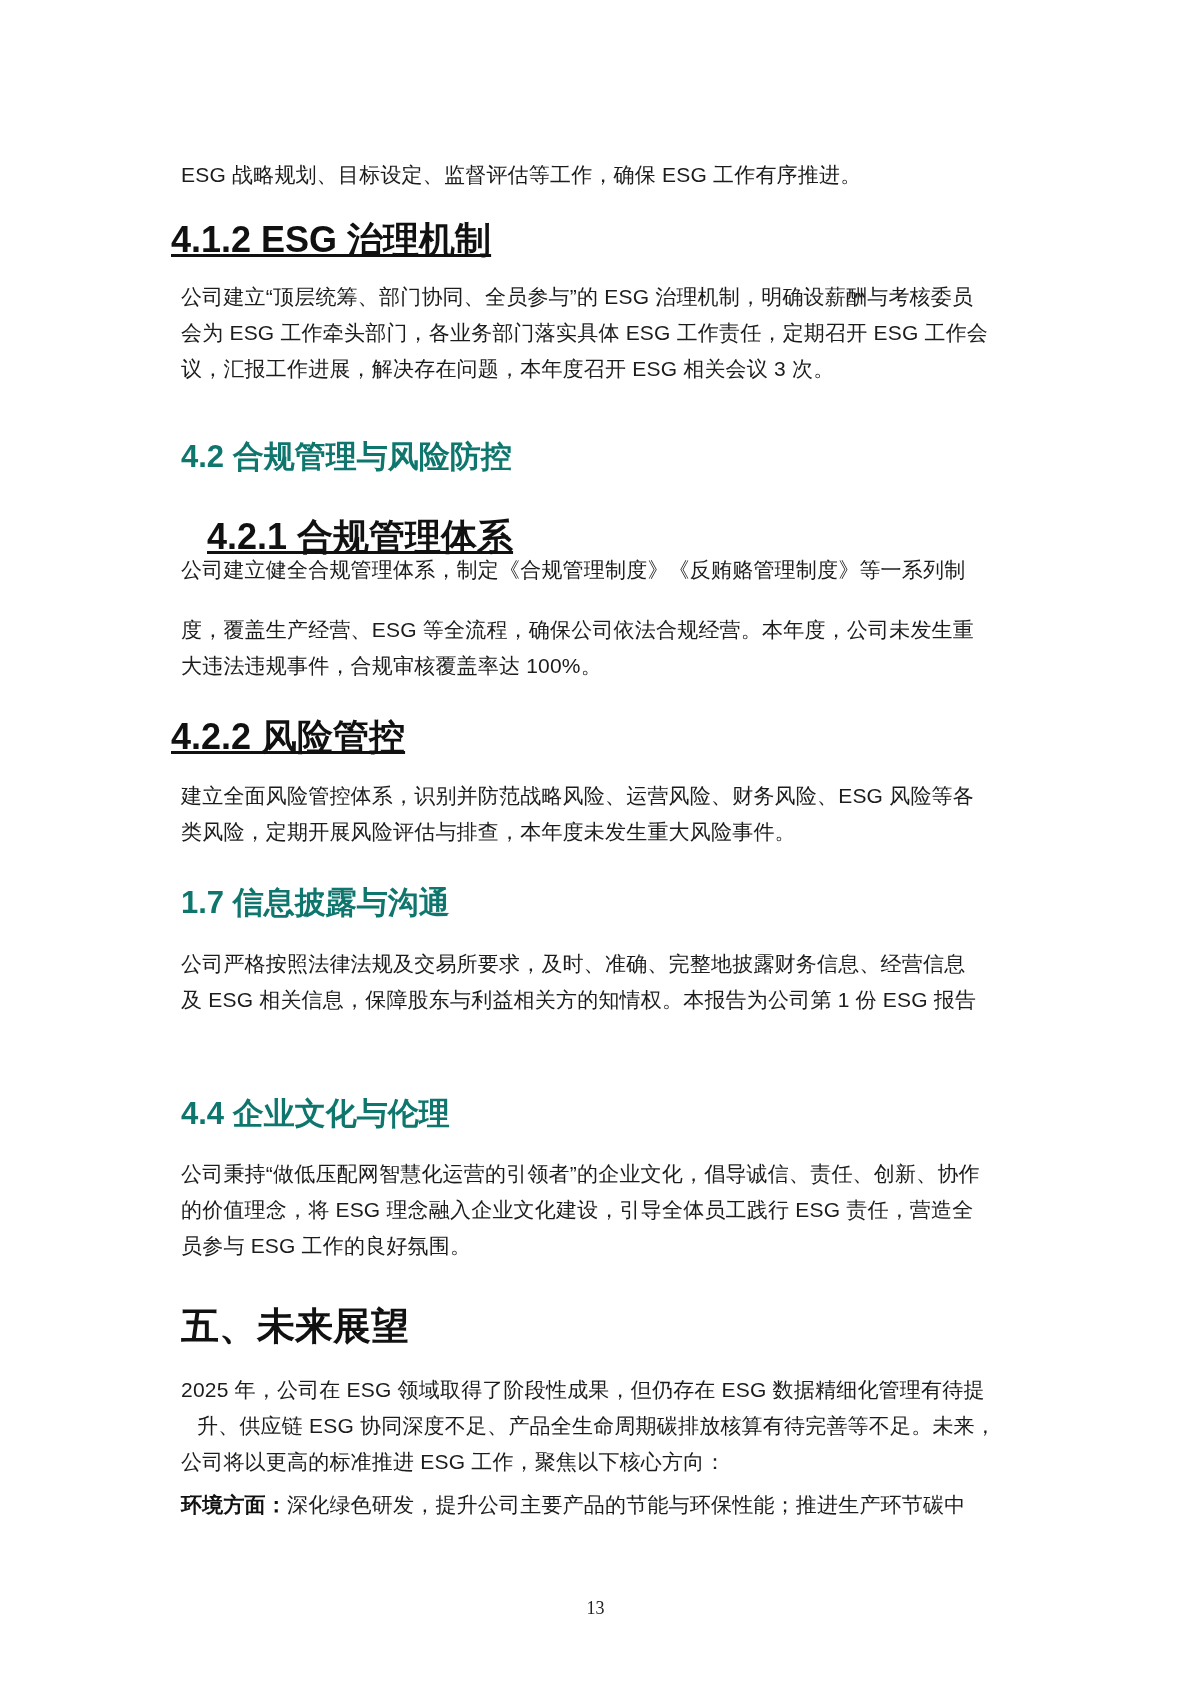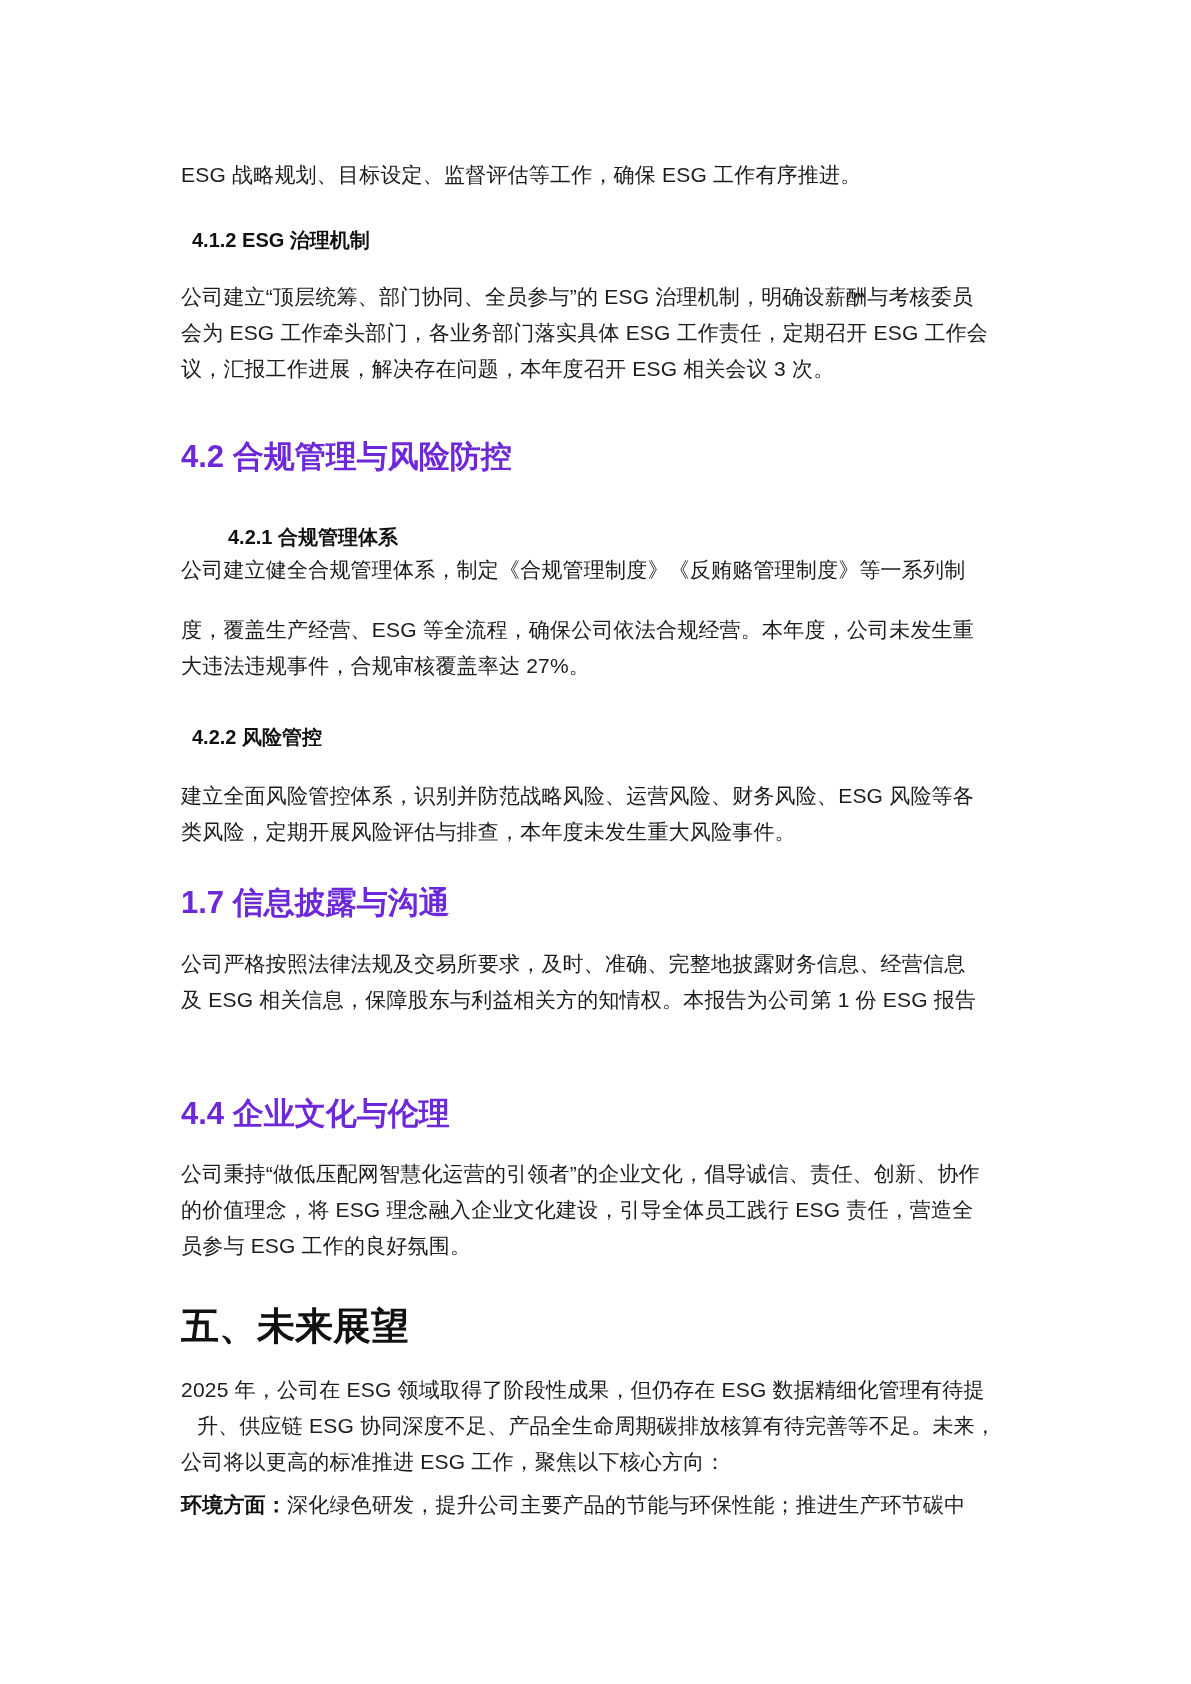--- a/index.html
+++ b/index.html
@@ -26,35 +26,36 @@
       position: absolute;
       left: 181px;
       white-space: nowrap;
       font-size: 21px;
       line-height: 30px;
       color: #1c1c1c;
       letter-spacing: 0.2px;
     }
     .h3 {
       position: absolute;
-      left: 192px;
+      left: 171px;
       white-space: nowrap;
-      font-size: 20px;
+      font-size: 36px;
       font-weight: bold;
       line-height: 36px;
       color: #111111;
+      text-decoration: underline;
     }
     .h2 {
       position: absolute;
       left: 181px;
       white-space: nowrap;
       font-size: 31px;
       font-weight: bold;
       line-height: 40px;
-      color: #6d28d9;
+      color: #0f766e;
     }
     .h1 {
       position: absolute;
       left: 181px;
       white-space: nowrap;
       font-size: 38px;
       font-weight: bold;
       line-height: 46px;
       color: #111111;
     }
@@ -84,21 +85,21 @@
   <div class="h3" style="top:222px;">4.1.2 ESG 治理机制</div>
   <div class="line" style="top:282px;">公司建立“顶层统筹、部门协同、全员参与”的 ESG 治理机制，明确设薪酬与考核委员</div>
   <div class="line" style="top:318px;">会为 ESG 工作牵头部门，各业务部门落实具体 ESG 工作责任，定期召开 ESG 工作会</div>
   <div class="line" style="top:354px;">议，汇报工作进展，解决存在问题，本年度召开 ESG 相关会议 3 次。</div>
 
   <div class="h2" style="top:437px;">4.2 合规管理与风险防控</div>
 
   <div class="h3" style="top:519px;margin-left:36px;">4.2.1 合规管理体系</div>
   <div class="line" style="top:555px;">公司建立健全合规管理体系，制定《合规管理制度》《反贿赂管理制度》等一系列制</div>
   <div class="line" style="top:615px;">度，覆盖生产经营、ESG 等全流程，确保公司依法合规经营。本年度，公司未发生重</div>
-  <div class="line" style="top:651px;">大违法违规事件，合规审核覆盖率达 27%。</div>
+  <div class="line" style="top:651px;">大违法违规事件，合规审核覆盖率达 100%。</div>
 
   <div class="h3" style="top:719px;">4.2.2 风险管控</div>
   <div class="line" style="top:781px;">建立全面风险管控体系，识别并防范战略风险、运营风险、财务风险、ESG 风险等各</div>
   <div class="line" style="top:817px;">类风险，定期开展风险评估与排查，本年度未发生重大风险事件。</div>
 
   <div class="h2" style="top:883px;">1.7 信息披露与沟通</div>
   <div class="line" style="top:949px;">公司严格按照法律法规及交易所要求，及时、准确、完整地披露财务信息、经营信息</div>
   <div class="line" style="top:985px;">及 ESG 相关信息，保障股东与利益相关方的知情权。本报告为公司第 1 份 ESG 报告</div>
 
   <div class="h2" style="top:1094px;">4.4 企业文化与伦理</div>
@@ -107,13 +108,14 @@
   <div class="line" style="top:1231px;">员参与 ESG 工作的良好氛围。</div>
 
   <div class="h1" style="top:1303px;">五、未来展望</div>
   <div class="line" style="top:1375px;">2025 年，公司在 ESG 领域取得了阶段性成果，但仍存在 ESG 数据精细化管理有待提</div>
   <div class="line" style="top:1411px;margin-left:16px;">升、供应链 ESG 协同深度不足、产品全生命周期碳排放核算有待完善等不足。未来，</div>
   <div class="line" style="top:1447px;">公司将以更高的标准推进 ESG 工作，聚焦以下核心方向：</div>
   <div class="line" style="top:1490px;">
     <span class="bold-lead">环境方面：</span><span>深化绿色研发，提升公司主要产品的节能与环保性能；推进生产环节碳中</span>
   </div>
 
+  <div class="page-number">13</div>
 </div>
 
 </body></html>

